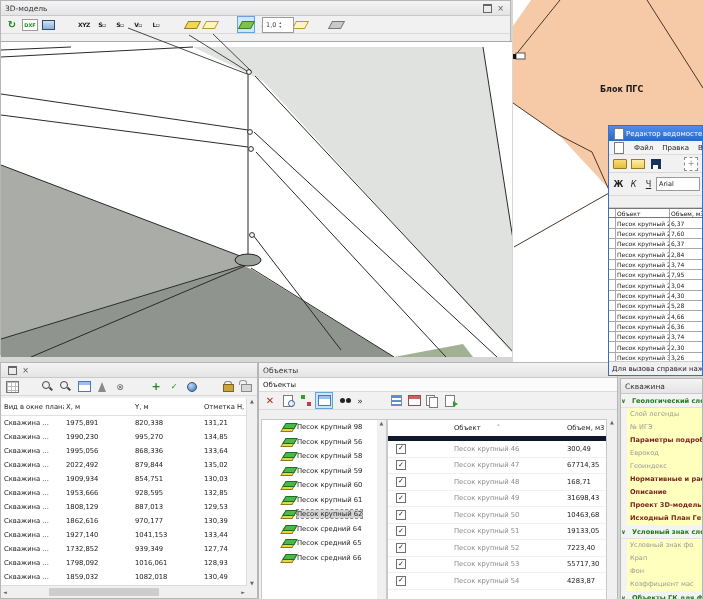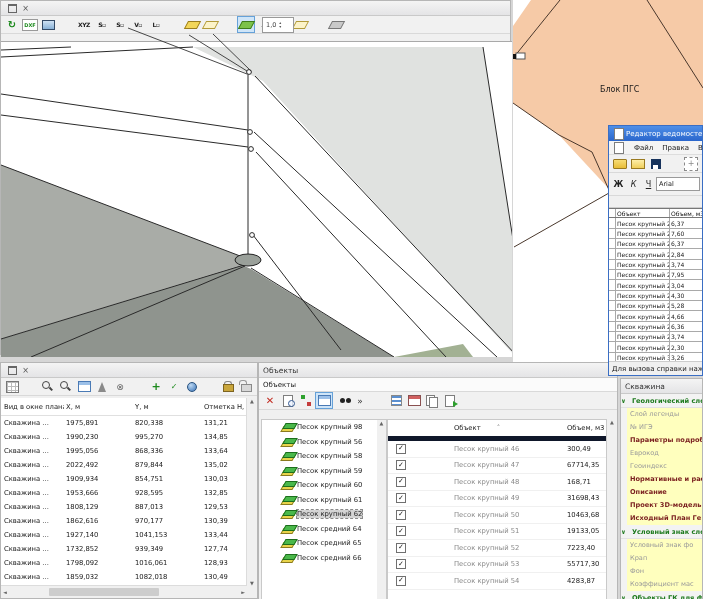--- a/index.html
+++ b/index.html
@@ -65,21 +65,21 @@
   .k-listdd::before{content:"";width:8px;height:9px;background:repeating-linear-gradient(#777 0 1px,#fff 1px 3px);border:1px solid #888}
   .k-listdd::after{content:"▾";font-size:6px;color:#444;margin-left:1px}
   .k-colordd::before{content:"";width:7px;height:7px;background:#3d6fd0;border:1px solid #24448a}
   .k-colordd::after{content:"▾";font-size:6px;color:#444;margin-left:1px}
   
   #p3d{left:0;top:0;width:511px;height:355px}
   #p3d .viewport{position:absolute;left:0;top:40px;width:511px;height:315px;background:#fff;border-top:1px solid #a9a9a9}
   #annot{position:absolute;left:0;top:0;width:511px;height:355px;pointer-events:none;z-index:6}
   
   #pmap{left:513px;top:0;width:190px;height:362px;background:#fff;border:none}
-  #pmap .lbl{position:absolute;left:87px;top:85px;font-weight:normal;font-size:8px;color:#1a1a1a}
+  #pmap .lbl{position:absolute;left:87px;top:85px;font-weight:bold;font-size:8px;color:#1a1a1a}
   
   #pedit{left:608px;top:125px;width:95px;height:251px;border:1px solid #3a6ec4;background:#f0f0f0;z-index:10}
   #pedit .wtitle{height:15px;background:linear-gradient(#4e8fe8,#2a66cc);color:#fff;display:flex;align-items:center;padding:0 3px;font-size:7px;white-space:nowrap;overflow:hidden}
   #pedit .menubar{height:13px;display:flex;align-items:center;background:#f4f4f4;border-bottom:1px solid #ddd;font-size:7px;gap:1px}
   #pedit .menubar span{padding:0 4px}
   #pedit .fmt{height:20px}
   #pedit .fbtn{width:13px;height:13px;display:inline-flex;align-items:center;justify-content:center;font-size:8px;border:1px solid transparent}
   #pedit .fbtn.b{font-weight:bold}.fbtn.i{font-style:italic}.fbtn.u{text-decoration:underline}
   #pedit .combo{width:40px;height:12px;border:1px solid #9a9a9a;background:#fff;font-size:6.5px;display:inline-flex;align-items:center;padding-left:2px}
   #etable{position:absolute;left:0;top:81px;right:0;bottom:14px;background:#fff;overflow:hidden;border-top:1px solid #ccc}
@@ -132,20 +132,21 @@
   .prow .gut{width:6px;height:100%;background:#f3f3f3;flex:none}
   .prow.muted .cell{color:#9a9a9a}
   .prow.strong .cell{color:#7a1f1f;font-weight:bold}
   .arr{display:none}
 </style>
 </head>
 <body>
 
 <div class="panel" id="p3d">
   <div class="titlebar">
+    <span class="t">3D-модель</span>
     <span class="winbtn">
         <span class="pinbox"></span>
       </span>
     <span class="winbtn">×</span>
   </div>
   <div class="toolbar">
 
       <span class="icn k-refresh">
         <i style="font-style:normal">↻</i>
       </span>

